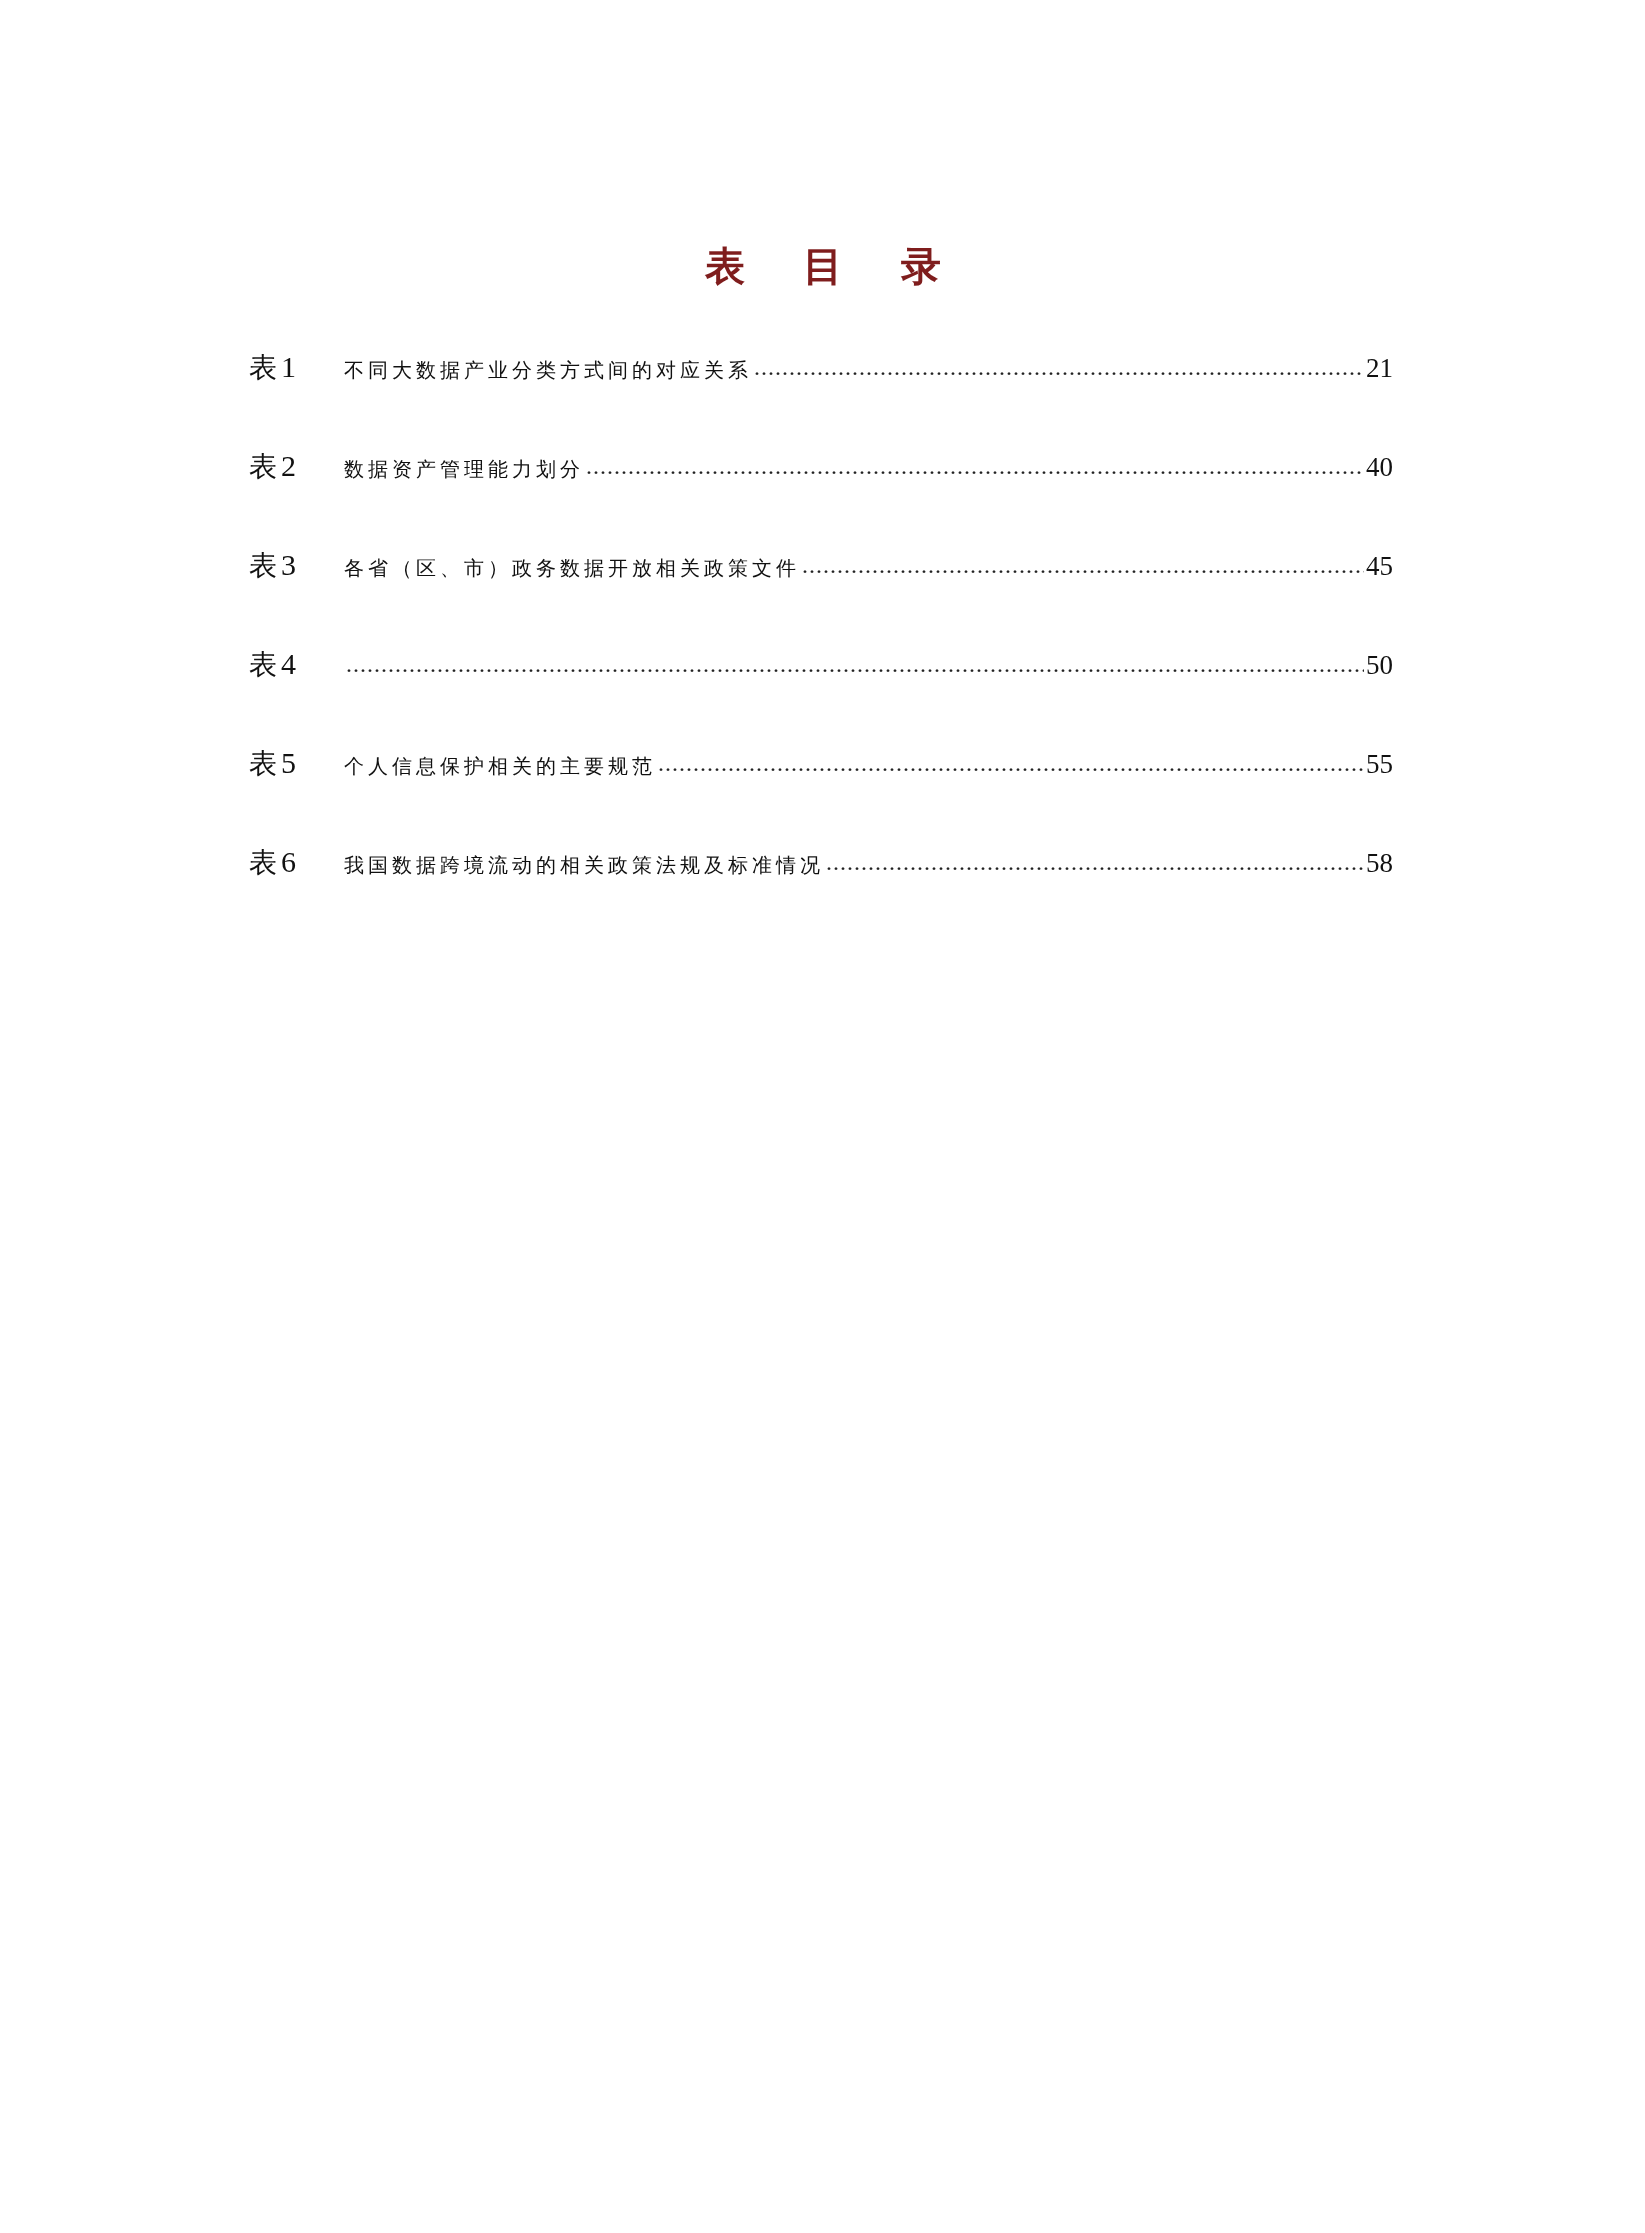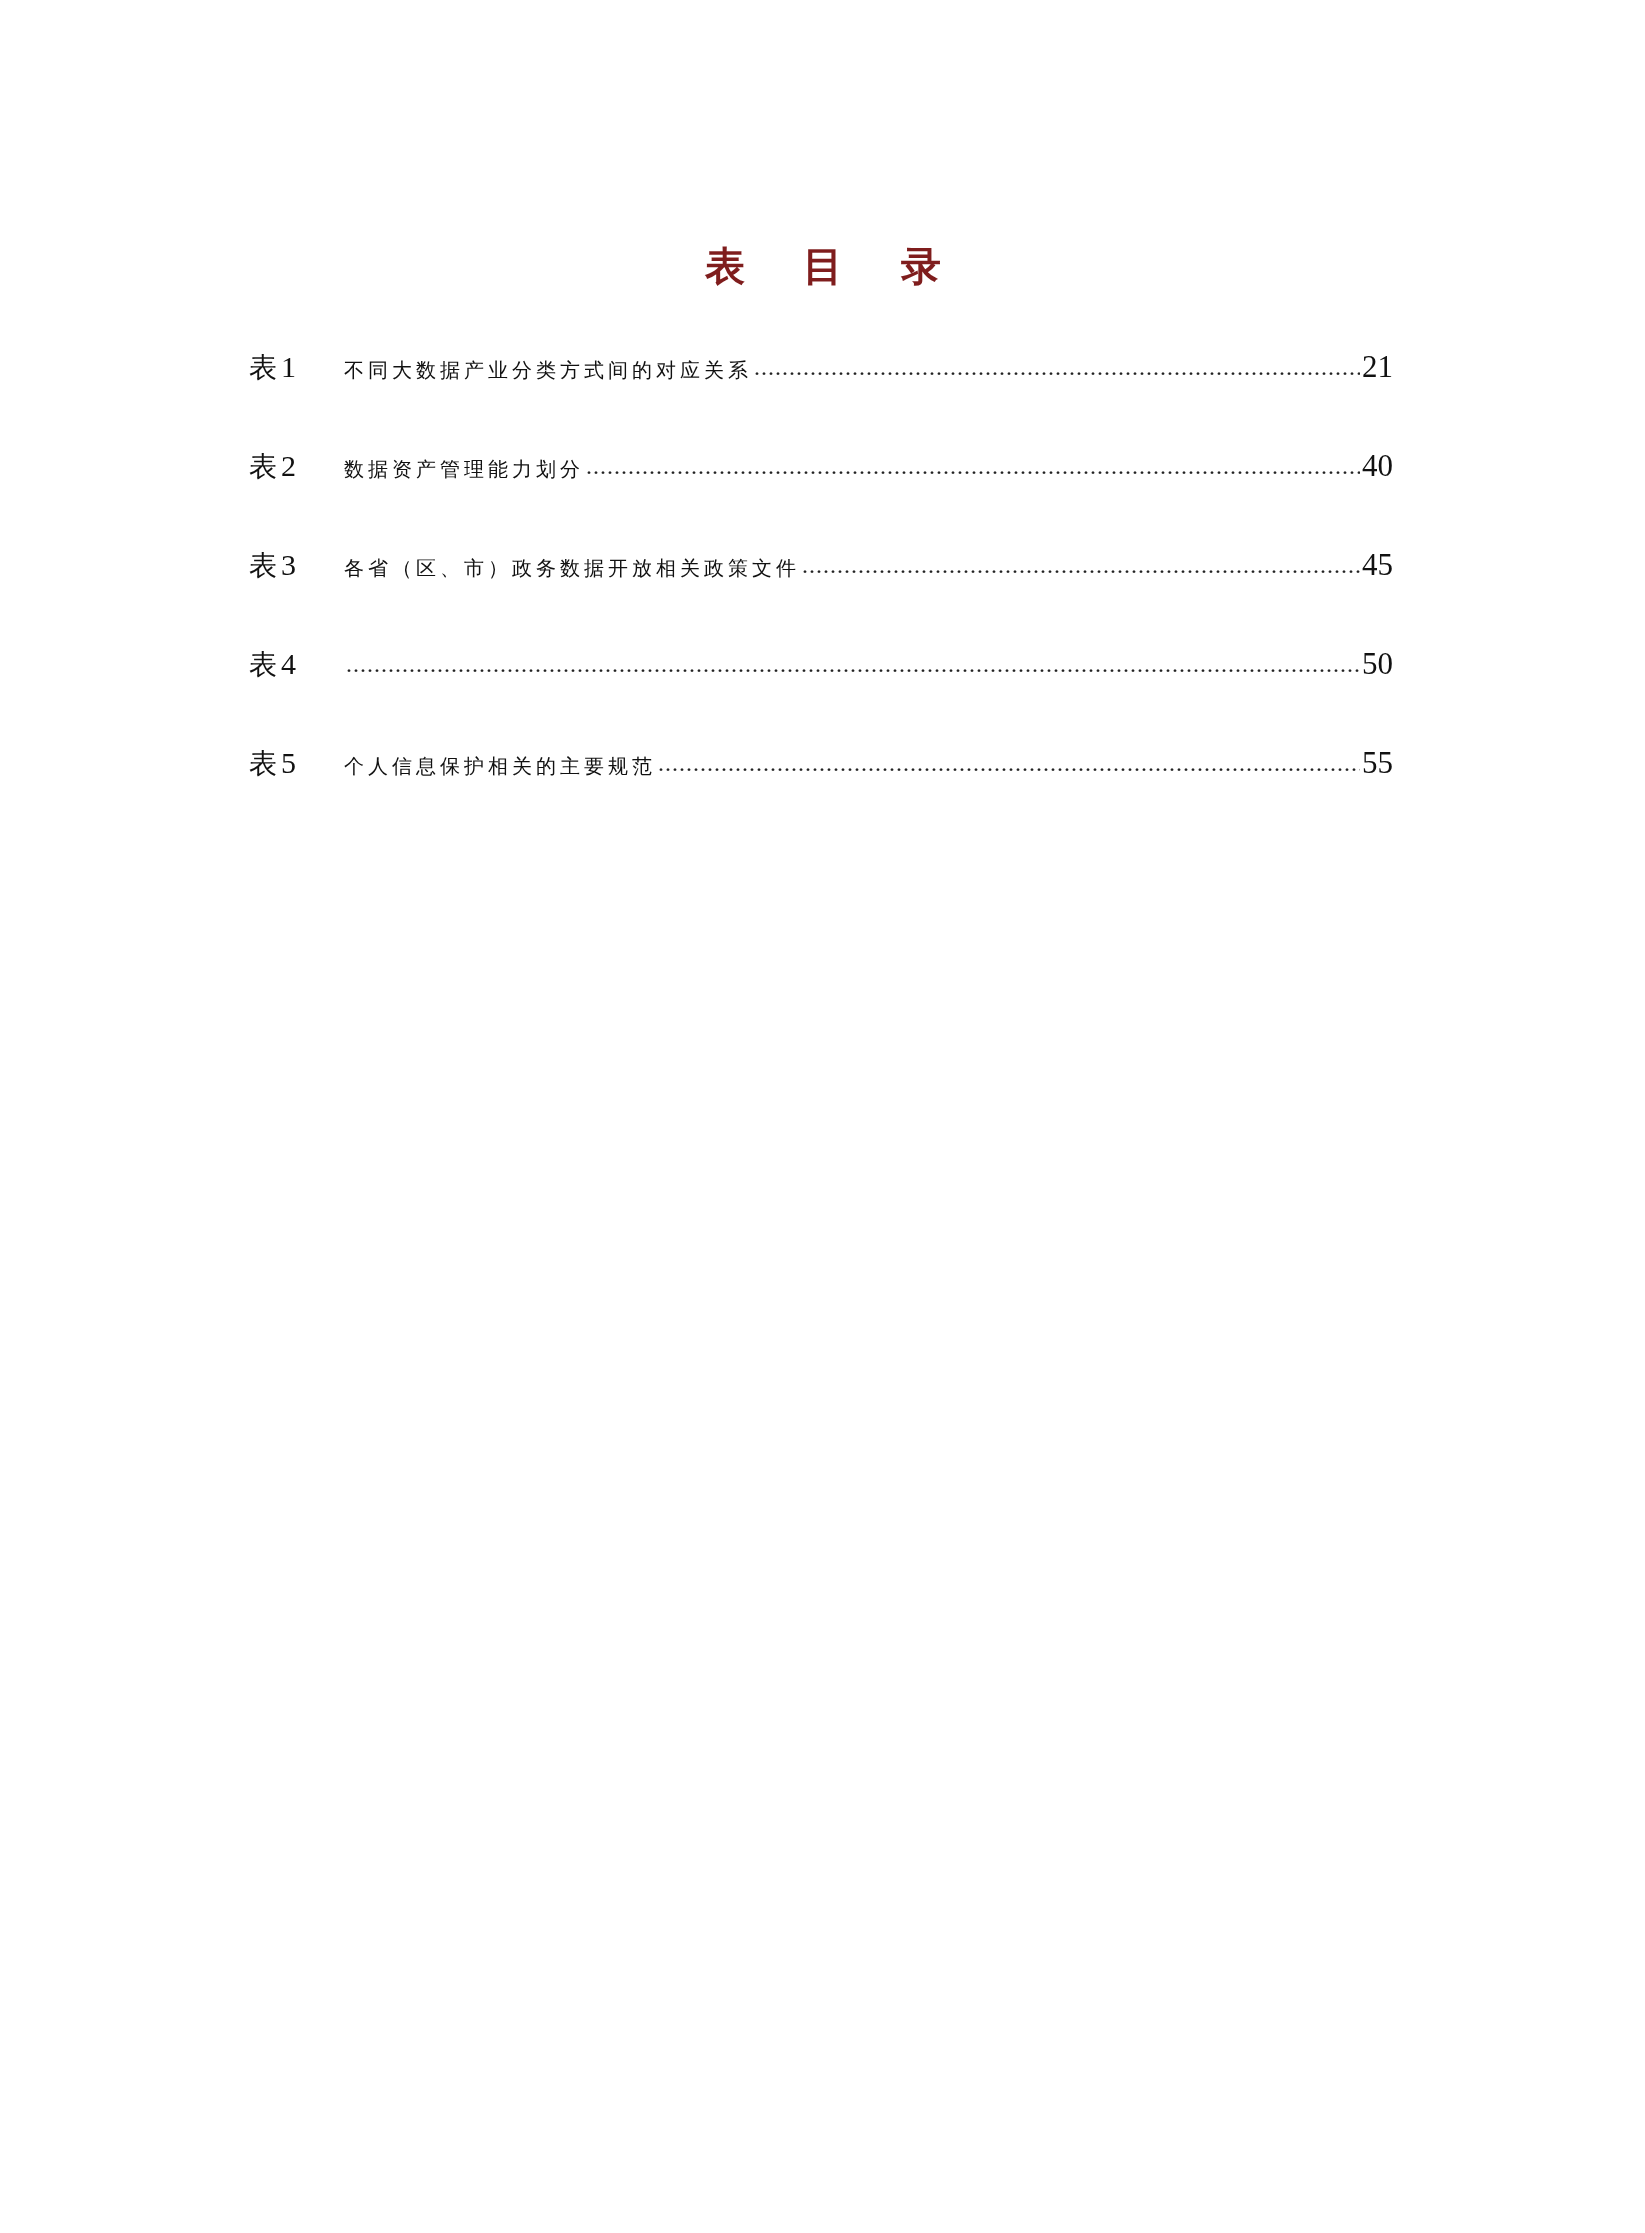--- a/index.html
+++ b/index.html
@@ -76,21 +76,21 @@
       color: #222;
       position: relative;
       top: -2px;
     }
     .toc-leader::before {
       content: "........................................................................................................................................................................................................................";
     }
     .toc-page {
       flex: 0 0 auto;
       font-family: "Liberation Serif", serif;
-      font-size: 31px;
+      font-size: 27px;
       text-align: right;
     }
   </style>
 </head>
 <body>
 
 <h1 class="page-title">表 目 录</h1>
 
 <ul class="toc-list">
   <li class="toc-row">
@@ -115,14 +115,20 @@
     <span class="toc-label"><span>表</span><span class="num">4</span></span>
     <span class="toc-leader"></span>
     <span class="toc-page">50</span>
   </li>
   <li class="toc-row">
     <span class="toc-label"><span>表</span><span class="num">5</span></span>
     <span class="toc-text">个人信息保护相关的主要规范</span>
     <span class="toc-leader"></span>
     <span class="toc-page">55</span>
   </li>
+  <li class="toc-row">
+    <span class="toc-label"><span>表</span><span class="num">6</span></span>
+    <span class="toc-text">我国数据跨境流动的相关政策法规及标准情况</span>
+    <span class="toc-leader"></span>
+    <span class="toc-page">58</span>
+  </li>
 </ul>
 
 
 </body></html>

